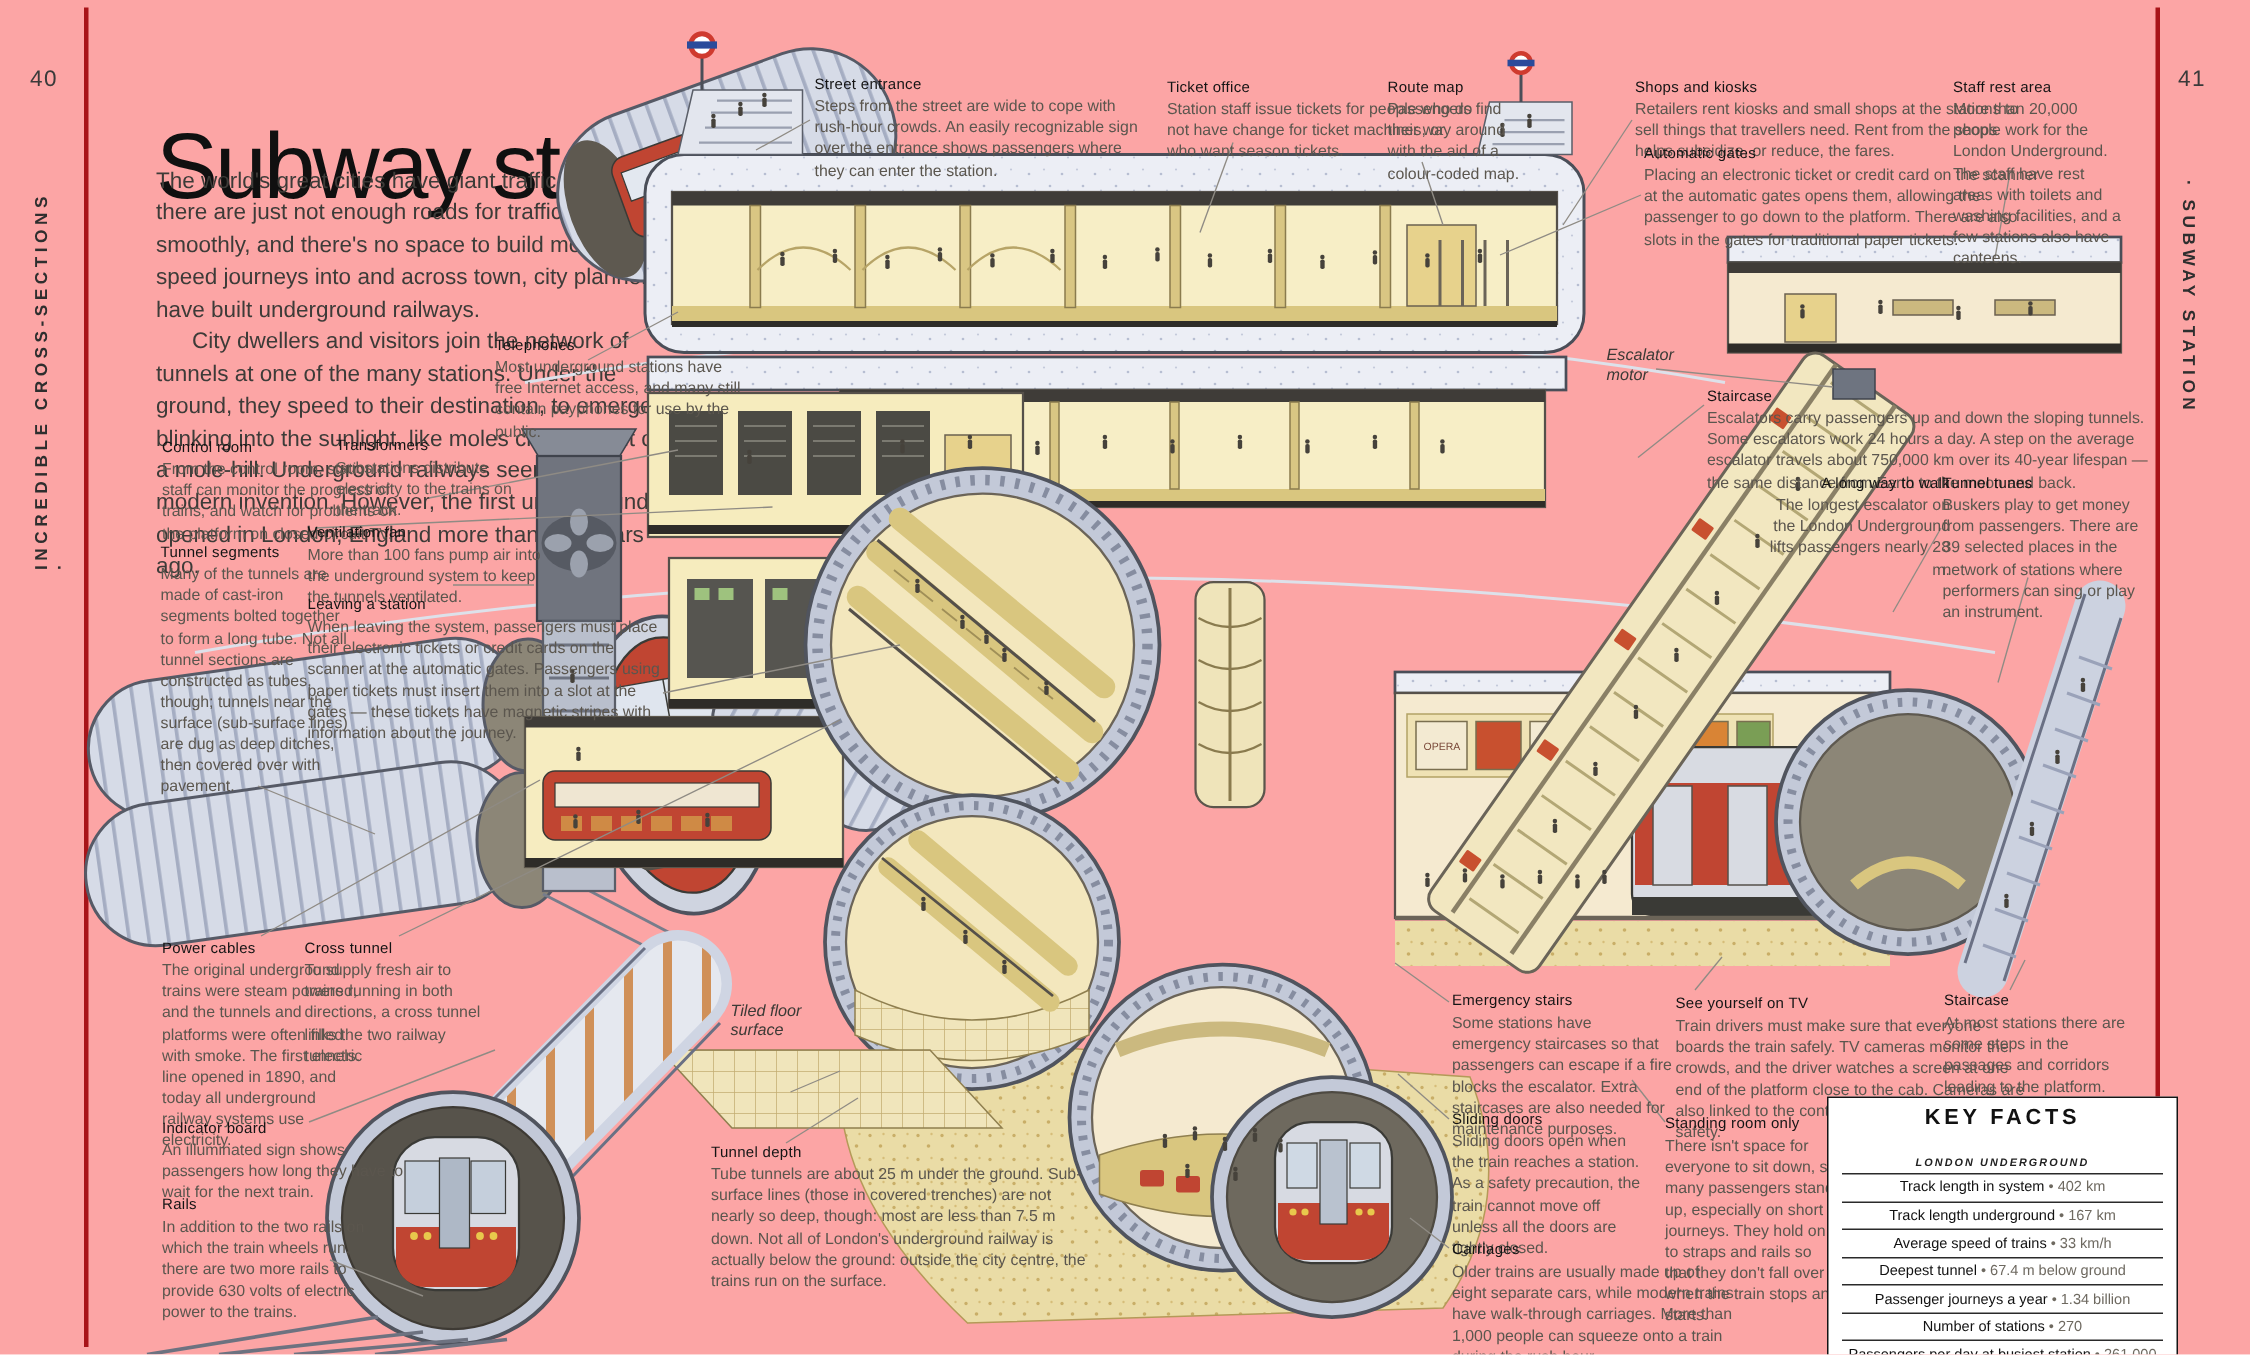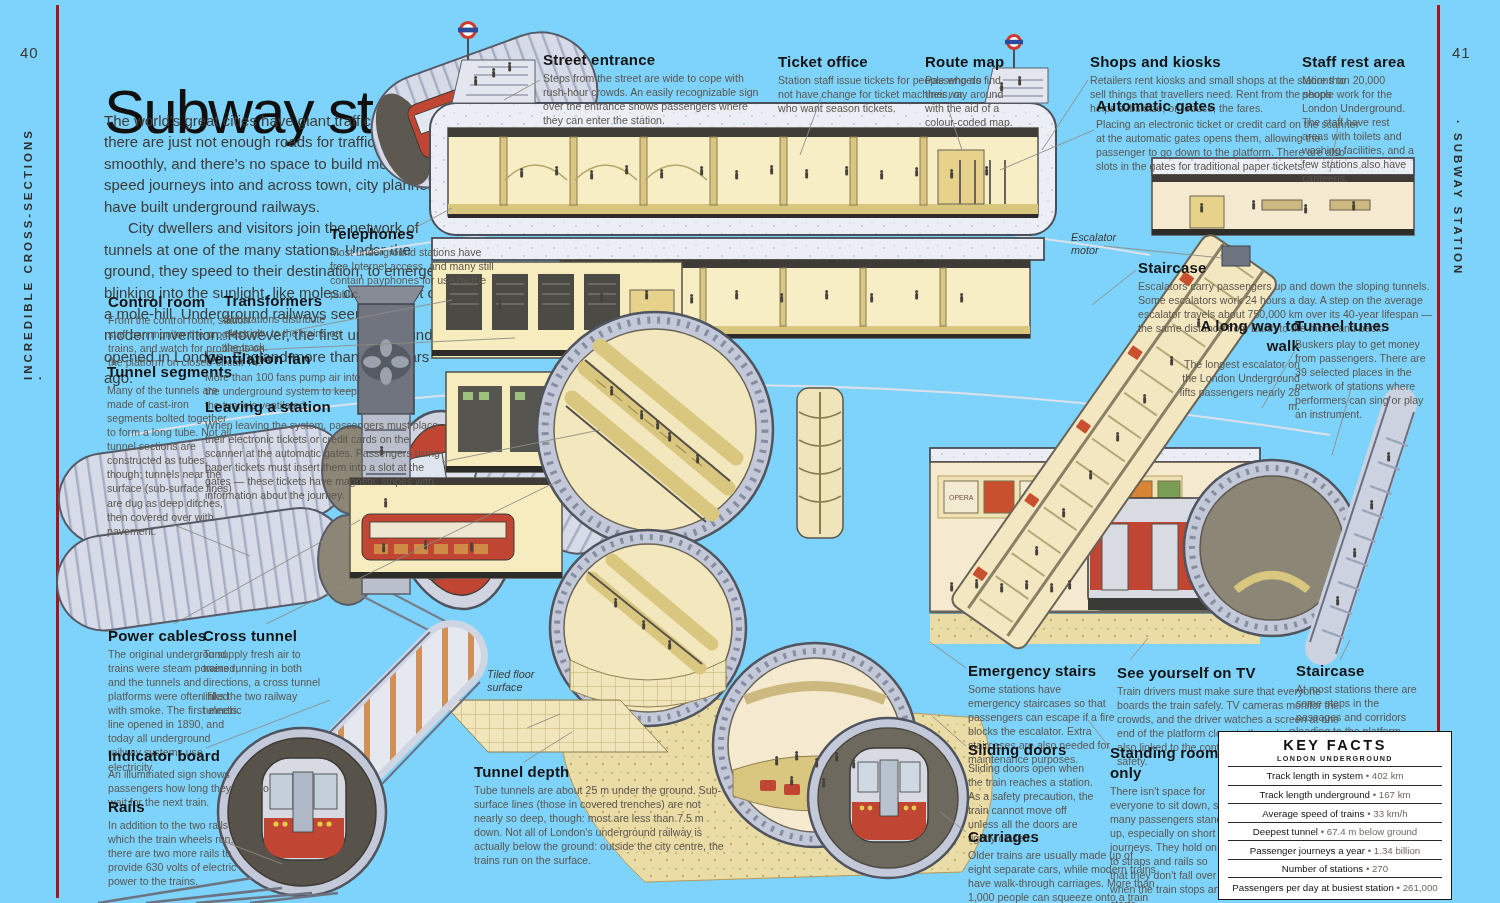--- a/index.html
+++ b/index.html
@@ -1,38 +1,38 @@
 <!DOCTYPE html>
 <html><head>
 <meta charset="utf-8">
 <style>
   html,body{margin:0;padding:0;background:#fff;}
-  .page{position:relative;width:1500px;height:903px;background:#7dd3fc;overflow:hidden;
+  .page{position:relative;width:1500px;height:903px;background:#fca5a5;overflow:hidden;
         font-family:"Liberation Sans",sans-serif;color:#222;}
   .rule{position:absolute;top:5px;bottom:5px;width:3px;background:#a81419;}
   .rule.left{left:56px;} .rule.right{left:1437px;}
   .pagenum{position:absolute;font-size:15px;color:#3a3a3a;letter-spacing:1px;}
   .pagenum.left{left:20px;top:44px;} .pagenum.right{left:1452px;top:44px;}
   .side-text{position:absolute;font-size:11.5px;font-weight:bold;letter-spacing:3px;color:#2e2e2e;}
   .side-text.left{left:22px;top:120px;writing-mode:vertical-rl;transform:rotate(180deg);height:260px;}
   .side-text.right{left:1452px;top:120px;writing-mode:vertical-rl;height:260px;}
   .title{position:absolute;left:104px;top:34px;font-size:62px;font-weight:400;letter-spacing:-2px;color:#101010;}
   .intro{position:absolute;left:104px;top:110px;width:344px;font-size:15px;line-height:1.43;color:#3d3b38;}
   .intro p{margin:0;}
   .intro p+p{text-indent:24px;}
   .ann{position:absolute;font-size:10.6px;line-height:1.33;color:#5b564e;z-index:5;}
-  .ann h4{margin:0 0 1px 0;font-size:15px;font-weight:bold;color:#141414;letter-spacing:.2px;}
+  .ann h4{margin:0 0 1px 0;font-size:10px;font-weight:normal;color:#141414;letter-spacing:.2px;}
   .ann p{margin:0;}
   .ann.right-align{text-align:right;}
   .ann.center-body p{text-align:left;}
   .caption{position:absolute;font-size:10.8px;font-style:italic;color:#3c3a36;line-height:1.25;z-index:5;}
   .keyfacts{position:absolute;left:1218px;top:731px;width:234px;border:1.6px solid #141414;
             background:#fff;padding:5px 9px 3px 9px;box-sizing:border-box;z-index:6;}
   .kf-title{text-align:center;font-size:14.5px;font-weight:bold;letter-spacing:2.5px;color:#111;}
-  .kf-sub{text-align:center;font-size:7.2px;font-weight:bold;letter-spacing:1.4px;color:#222;margin:1px 0 3px 0;}
+  .kf-sub{text-align:center;font-size:7.2px;font-weight:bold;letter-spacing:1.4px;color:#222;margin:17px 0 3px 0;font-style:italic;}
   .kf-row{border-top:1px solid #2a2a2a;text-align:center;font-size:9.7px;padding:3.4px 0 3.2px 0;white-space:nowrap;}
   .kf-label{font-weight:normal;color:#111;}
   .kf-value{color:#6e6960;margin-top:18px;}
   svg.art{position:absolute;left:0;top:0;z-index:1;pointer-events:none;}
 </style>
 </head>
 <body>
 
 <div class="page">
 

